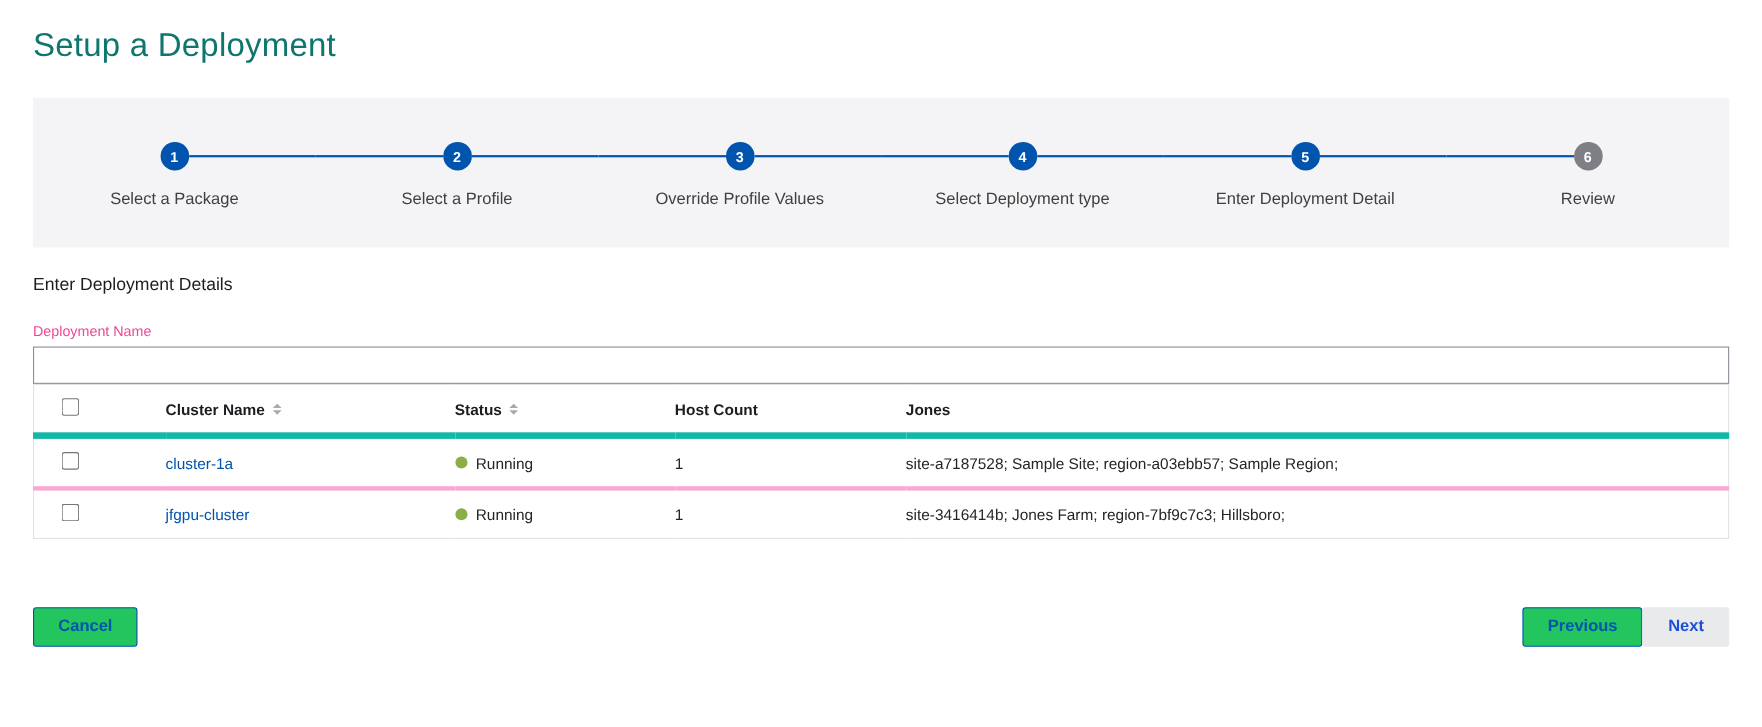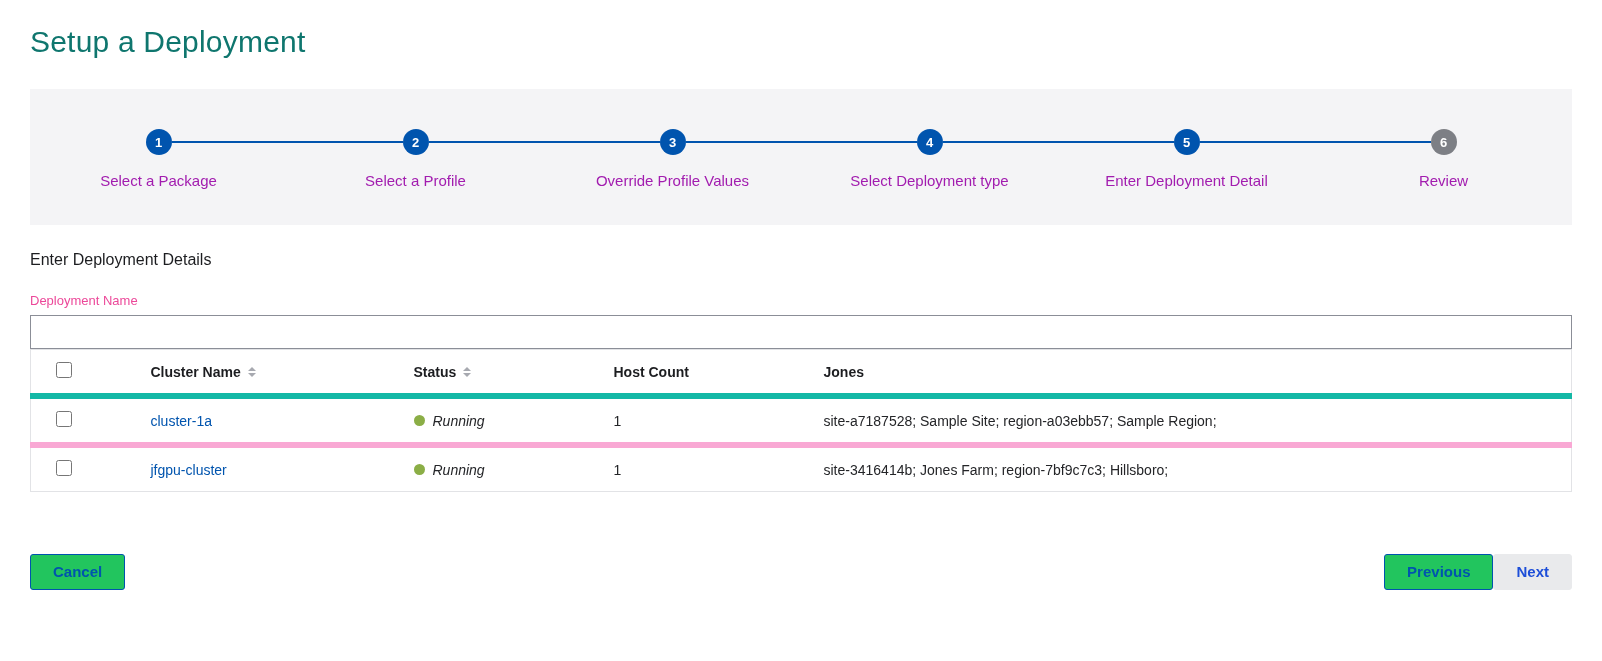--- a/index.html
+++ b/index.html
@@ -36,21 +36,21 @@
   .circle {
     flex: 0 0 26px;
     width: 26px; height: 26px;
     border-radius: 50%;
     background: #0054ae;
     color: #ffffff;
     display: flex; align-items: center; justify-content: center;
     font-size: 13px; font-weight: 600;
   }
   .step.pending .circle { background: #7d7f85; }
-  .step-label { margin-top: 17px; font-size: 15px; color: #a21caf; }
+  .step-label { margin-top: 17px; font-size: 15px; color: #404040; }
 
   
   .section-title { font-size: 16px; color: #1c1d20; margin: 2px 0 24px; }
   .field-label { display: block; font-size: 13px; color: #ec4899; margin-bottom: 7px; }
   .text-input {
     width: 100%;
     height: 34px;
     border: 1px solid #8b8e97;
     background: #ffffff;
     padding: 0 10px;
@@ -72,21 +72,21 @@
     text-align: left;
     font-size: 14px;
     font-weight: 700;
     color: #1c1d20;
     padding: 12px 8px 12px 0;
     border-bottom: 6px solid #14b8a6;
     white-space: nowrap;
   }
   table.clusters td {
     padding: 12px 8px 12px 0;
-    border-bottom: 6px solid #f9a8d4;
+    border-bottom: 4px solid #f9a8d4;
     color: #242528;
     vertical-align: middle;
   }
   table.clusters tr:last-child td { border-bottom: none; }
   .cell-check { width: 120px; padding-left: 25px !important; }
   .col-name { width: 263px; }
   .col-status { width: 200px; }
   .col-host { width: 210px; }
   input[type="checkbox"] {
     width: 16px; height: 16px;
@@ -99,21 +99,21 @@
     width: 0; height: 0;
     border-left: 4px solid transparent; border-right: 4px solid transparent;
     border-bottom: 4px solid #a7a9b0;
   }
   .sort-icon .down {
     width: 0; height: 0;
     border-left: 4px solid transparent; border-right: 4px solid transparent;
     border-top: 4px solid #a7a9b0;
   }
   a.cluster-link { color: #0054ae; text-decoration: none; cursor: pointer; }
-  .status-cell { display: flex; align-items: center; gap: 8px; font-style: italic; }
+  .status-cell { display: flex; align-items: center; gap: 8px; }
   .status-dot {
     width: 11px; height: 11px; border-radius: 50%;
     background: #8bae46; flex: 0 0 11px;
   }
 
   
   .footer {
     margin-top: 62px;
     display: flex;
     justify-content: space-between;

